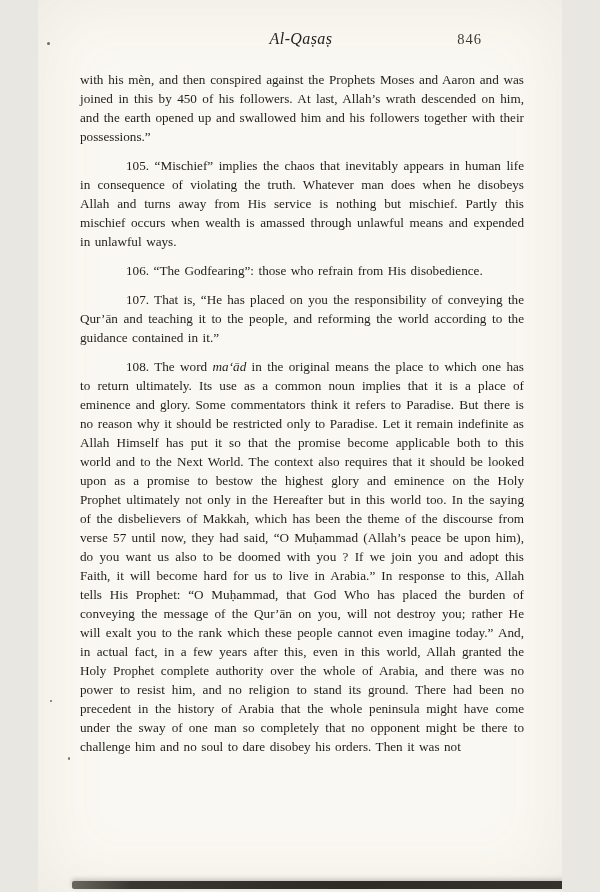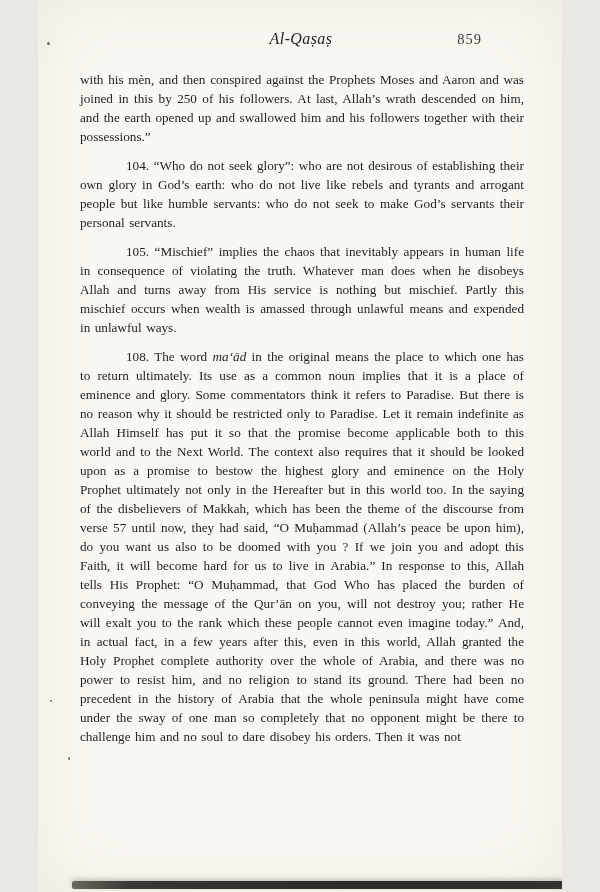--- a/index.html
+++ b/index.html
@@ -71,27 +71,28 @@
   .speck-2 { width: 2px; height: 3px; left: 30px; top: 757px; }
   .speck-3 { width: 2px; height: 2px; left: 12px; top: 700px; }
 </style>
 </head>
 <body>
 
 <div class="page">
 
   <div class="running-head">
     <span class="head-title">Al-Qaṣaṣ</span>
-    <span class="page-num">859</span>
+    <span class="page-num">846</span>
   </div>
 
   <div class="body-text">
-    <p class="para">with his mèn,  and then conspired against the Prophets Moses and Aaron and was joined in this by 250 of his followers. At last, Allah’s wrath descended on him, and the earth opened up and swallowed him and his followers together with their possessions.”</p>
-    <p class="para indent">104. “Who do not seek glory”: who are not desirous of establishing their own glory in God’s earth: who do not live like rebels and tyrants and arrogant people but like humble servants: who do not seek to make God’s servants their personal servants.</p>
+    <p class="para">with his mèn,  and then conspired against the Prophets Moses and Aaron and was joined in this by 450 of his followers. At last, Allah’s wrath descended on him, and the earth opened up and swallowed him and his followers together with their possessions.”</p>
     <p class="para indent">105. “Mischief” implies the chaos that inevitably appears in human life in consequence of violating the truth. Whatever man does when he disobeys Allah and turns away from His service is nothing but mischief. Partly this mischief occurs when wealth is amassed through unlawful means and expended in unlawful ways.</p>
+    <p class="para indent">106. “The Godfearing”: those who refrain from His disobedience.</p>
+    <p class="para indent">107. That is, “He has placed on you the responsibility of conveying the Qur’ān and teaching it to the people, and reforming the world according to the guidance contained in it.”</p>
     <p class="para indent"><span>108. The  word </span><i>ma‘ād</i><span> in the original means the place to which one has to return ultimately. Its use as a common noun implies that it is a place of eminence and glory. Some commentators think it refers to Paradise. But there is no reason why it should be restricted only to Paradise. Let it remain indefinite as Allah Himself has put it so that the promise become applicable both to this world and to the Next World. The context also requires that it should be looked upon as a promise to bestow the highest glory and eminence on the Holy Prophet ultimately not only in the Hereafter but in this world too. In the saying of the disbelievers of Makkah, which has been the theme of the discourse from verse 57 until now, they had said, “O Muḥammad (Allah’s peace be upon him), do you want us also to be doomed with you ? If we join you and adopt this Faith, it will become hard for us to live in Arabia.” In response to this, Allah tells His Prophet: “O Muḥammad, that God Who has placed the burden of conveying the message of the Qur’ān on you, will not destroy you; rather He will exalt you to the rank which these people cannot even imagine today.” And, in actual fact, in a few years after this, even in this world, Allah granted the Holy Prophet complete authority over the whole of Arabia, and there was no power to resist him, and no religion to stand its ground. There had been no precedent in the history of Arabia that the whole peninsula might have come under the sway of one man so completely that no opponent might be there to challenge him and no soul to dare disobey his orders. Then it was not</span></p>
   </div>
 
   <div class="speck speck-1"></div>
   <div class="speck speck-2"></div>
   <div class="speck speck-3"></div>
   <div class="scan-bar"></div>
 
 </div>
 

